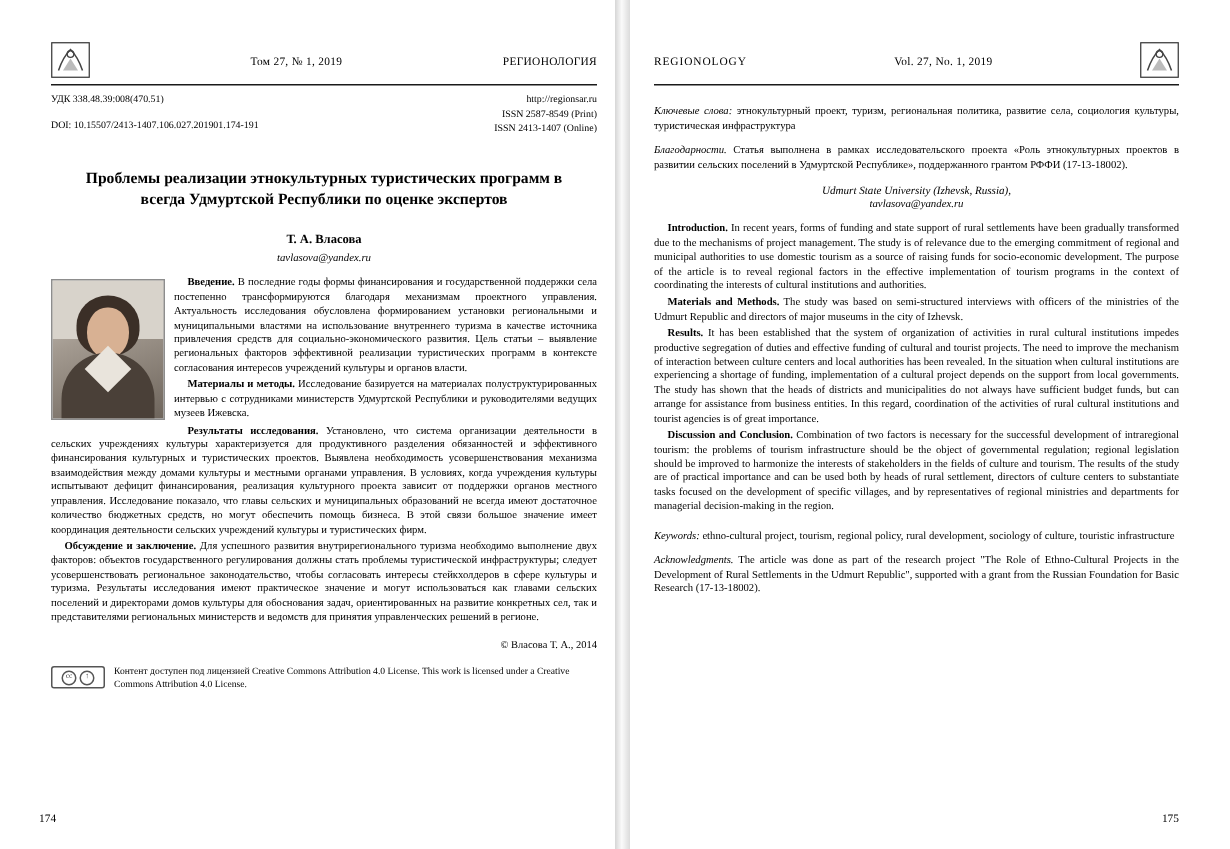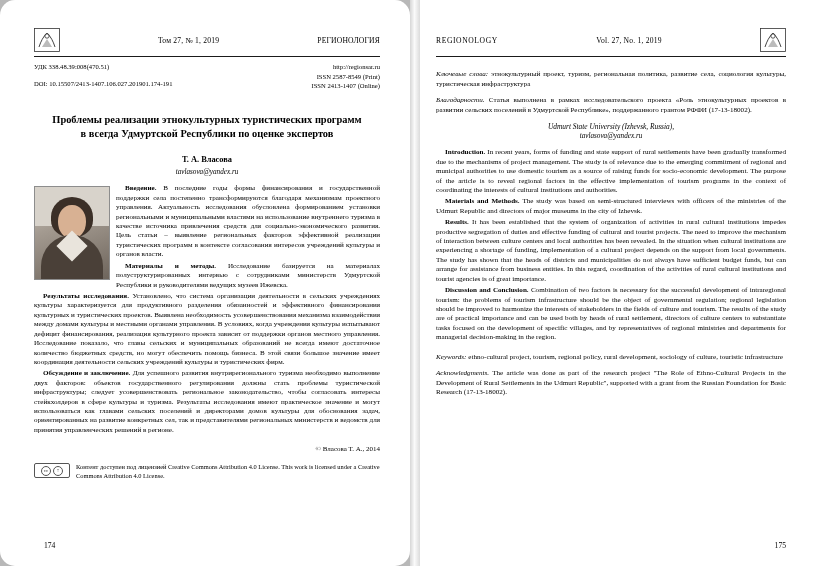--- a/index.html
+++ b/index.html
@@ -22,22 +22,21 @@
   }
   .page {
     position: relative;
     background: #ffffff;
     width: 410px;
     height: 566px;
     box-sizing: border-box;
     padding: 28px 34px 20px 34px;
   }
   .page.left {
-    padding-right: 30px;
-    border-radius: 15px;
+    padding-right: 12px;
   }
   .page.right {
     padding-left: 26px;
   }
   .gutter-shadow {
     position: absolute;
     top: 0;
     left: 410px;
     width: 10px;
     height: 566px;
@@ -207,21 +206,21 @@
     line-height: 7px;
     text-align: center;
     display: inline-block;
     color: #333;
   }
   .folio {
     position: absolute;
     bottom: 16px;
     font-size: 7.6px;
   }
-  .folio.l { left: 44px; }
+  .folio.l { left: 26px; }
   .folio.r { right: 34px; }
   .kw {
     font-size: 7.1px;
     line-height: 1.35;
     text-align: justify;
     margin: 0 0 7px 0;
   }
   .kw-it { font-style: italic; }
   .ack {
     font-size: 7.1px;

